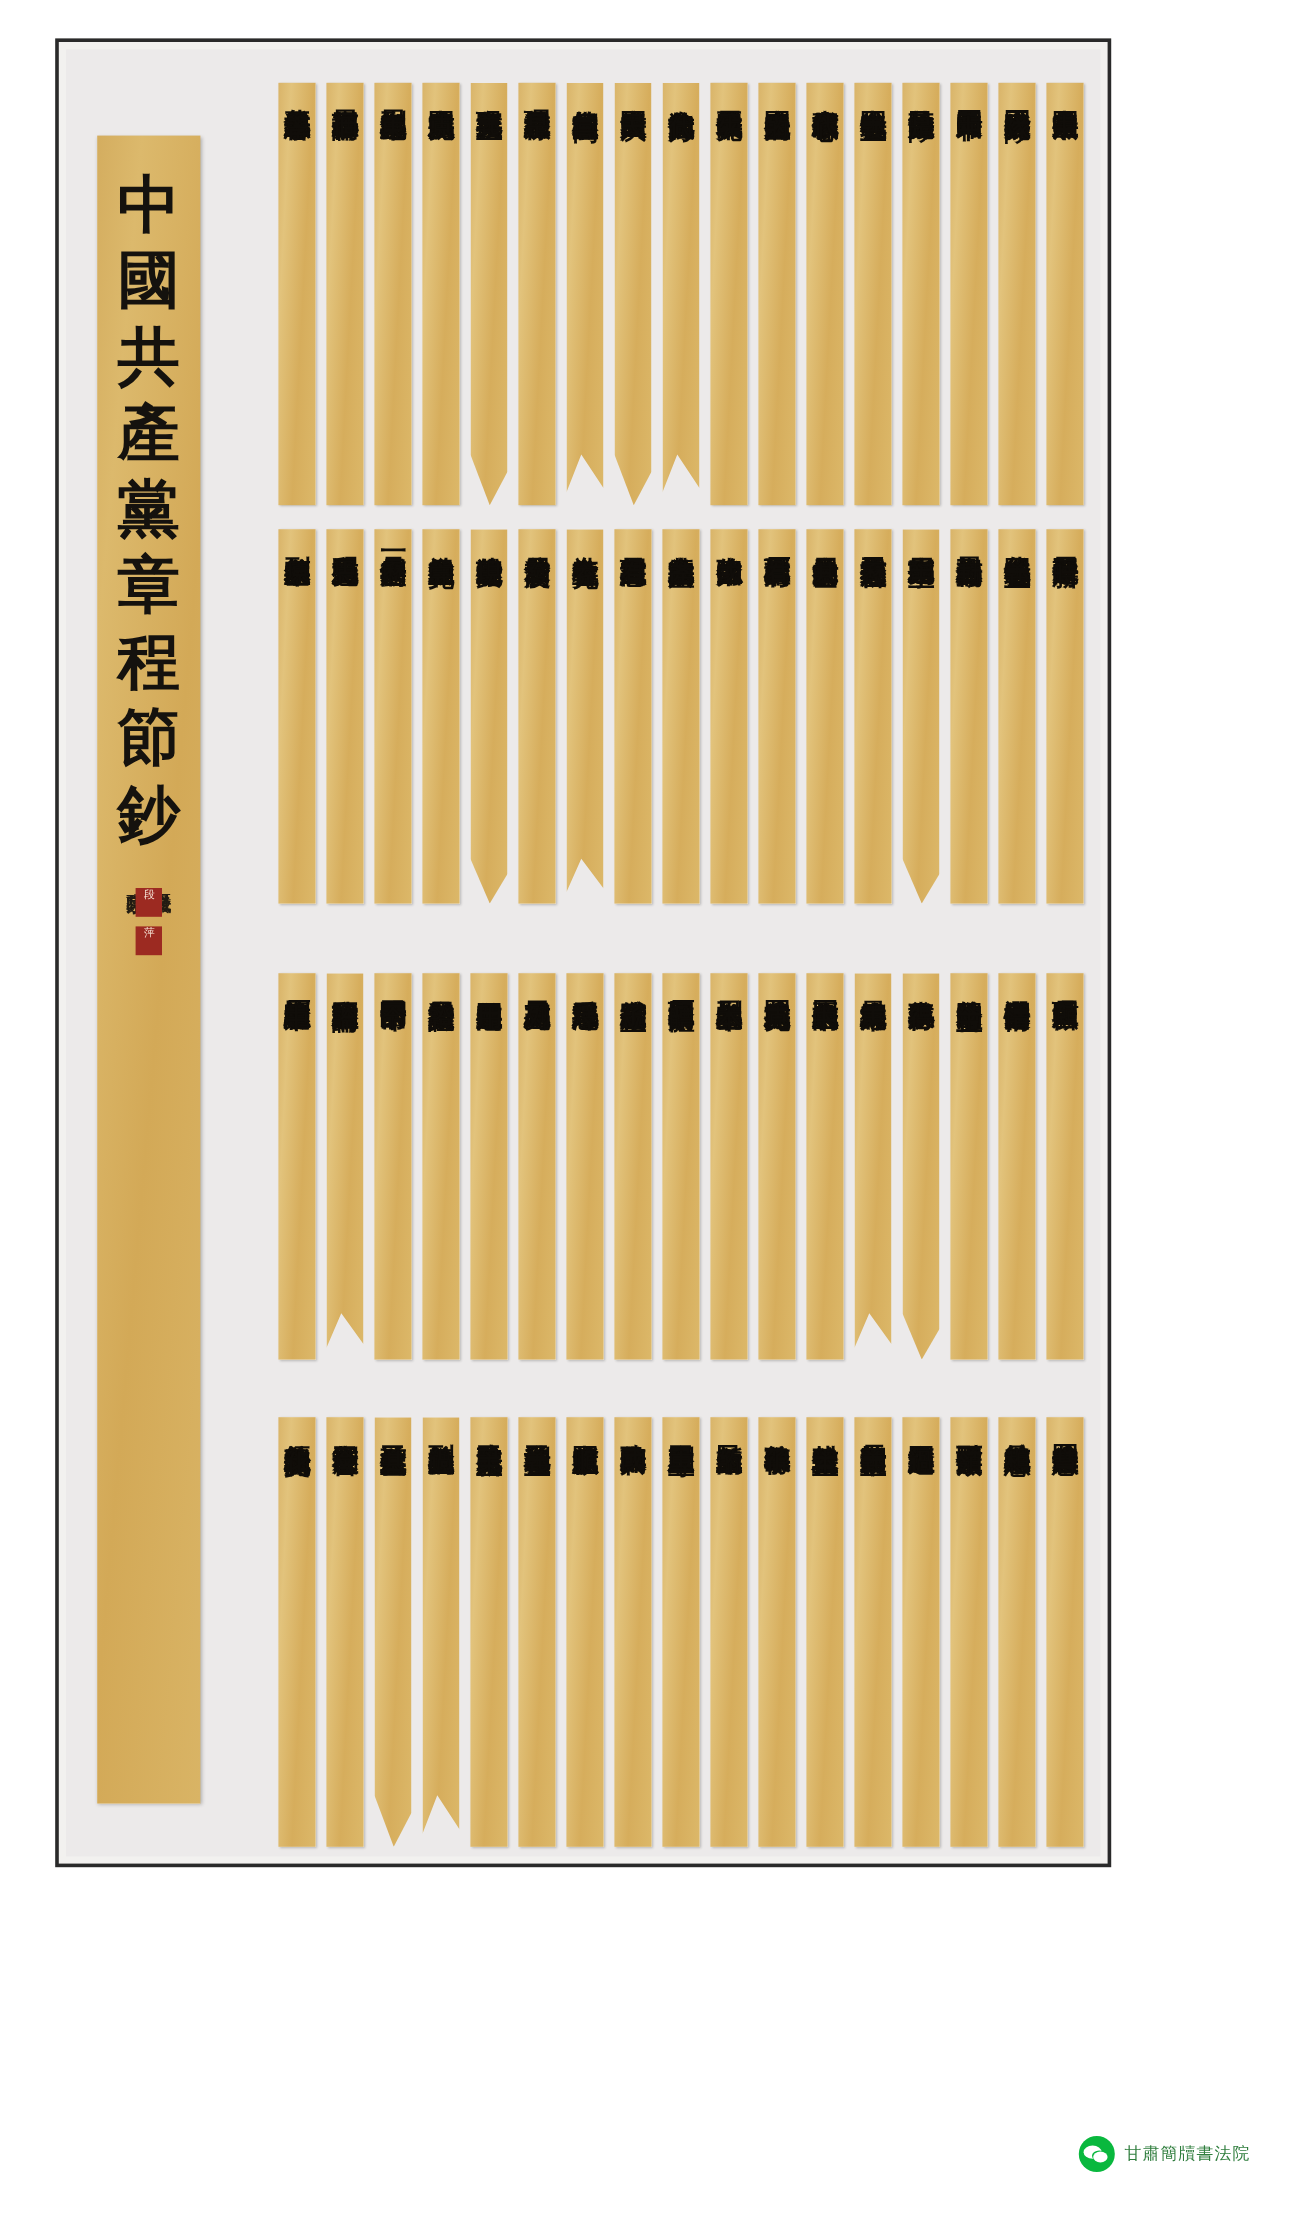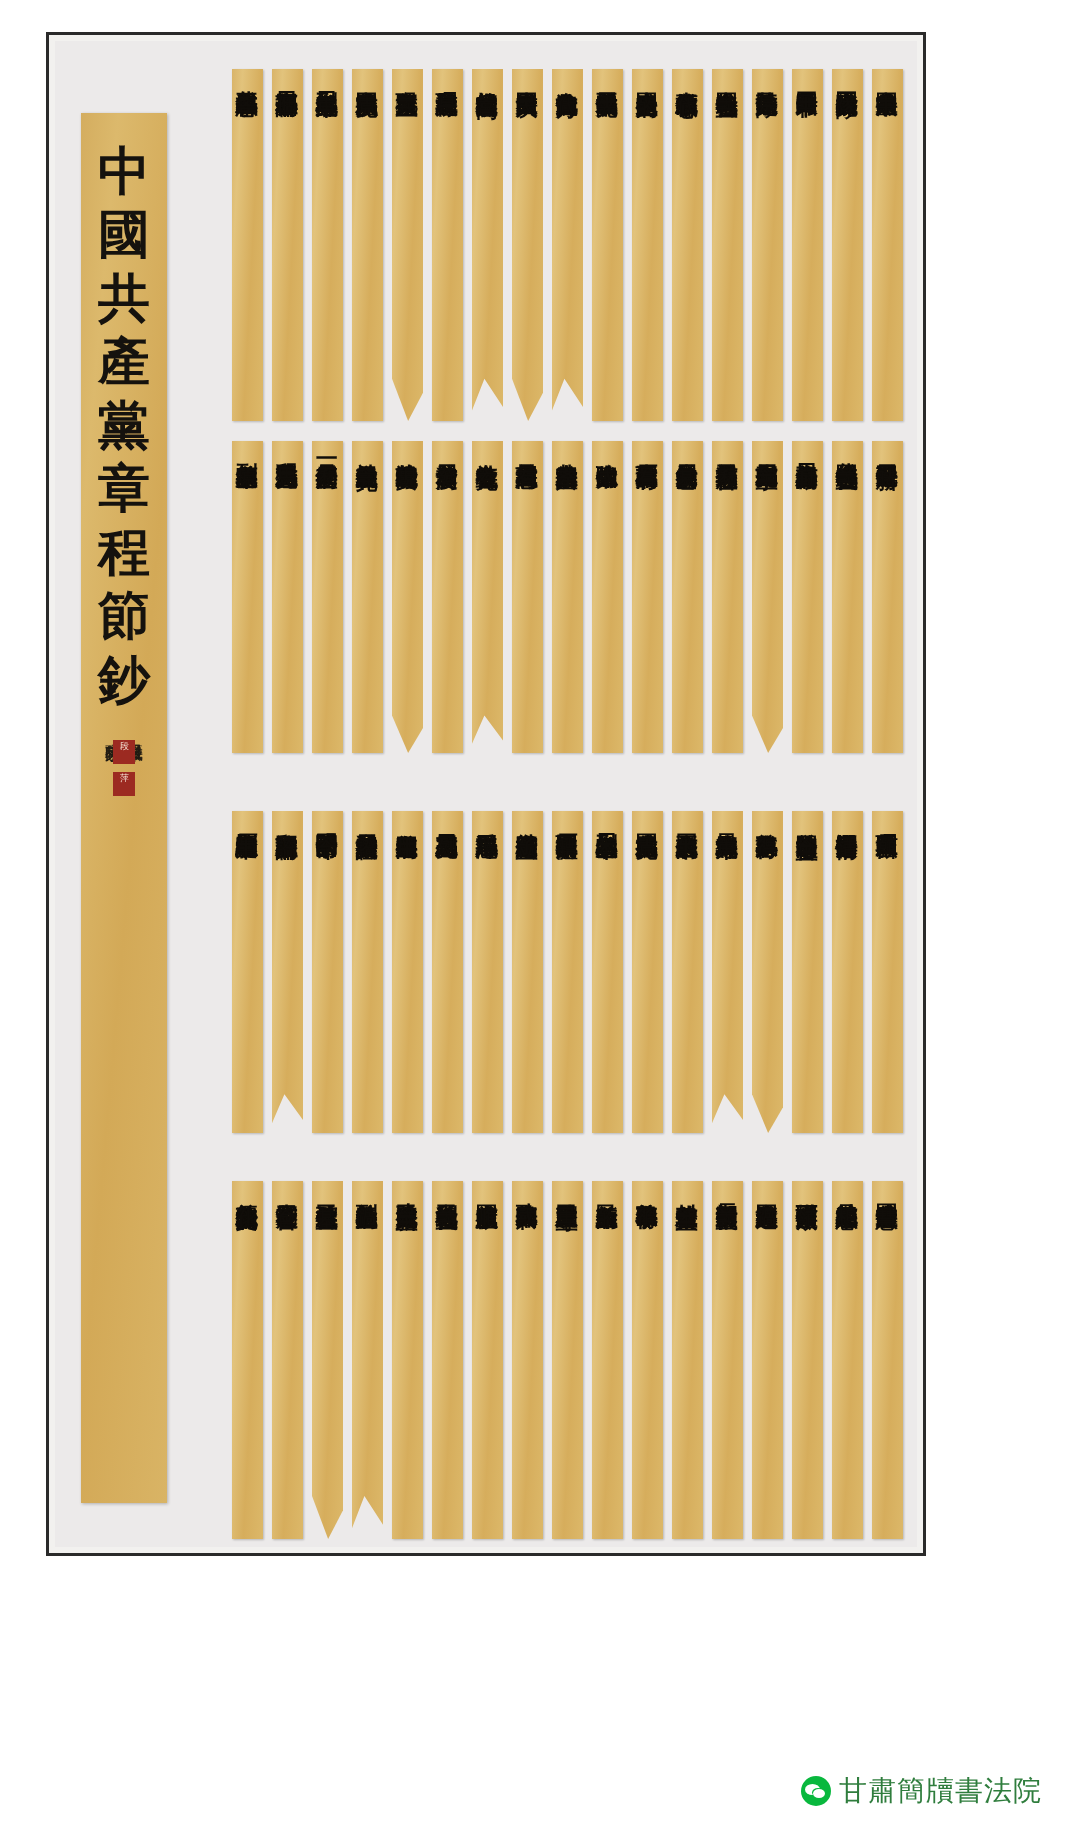--- a/index.html
+++ b/index.html
@@ -171,21 +171,21 @@
     width: 15px; height: 11px;
     left: 4px; top: 8px;
   }
   #watermark .wx::after {
     width: 12px; height: 9px;
     left: 12px; top: 13px;
     box-shadow: -1px -1px 0 0 #09b83e;
   }
   #watermark .wm-text {
     font-family: "DejaVu Sans", sans-serif;
-    font-size: 28px;
+    font-size: 14px;
     color: #2f7d3d;
     letter-spacing: 1px;
   }
 </style>
 </head>
 <body>
 
 <div id="artwork">
   <div id="paper">
 

